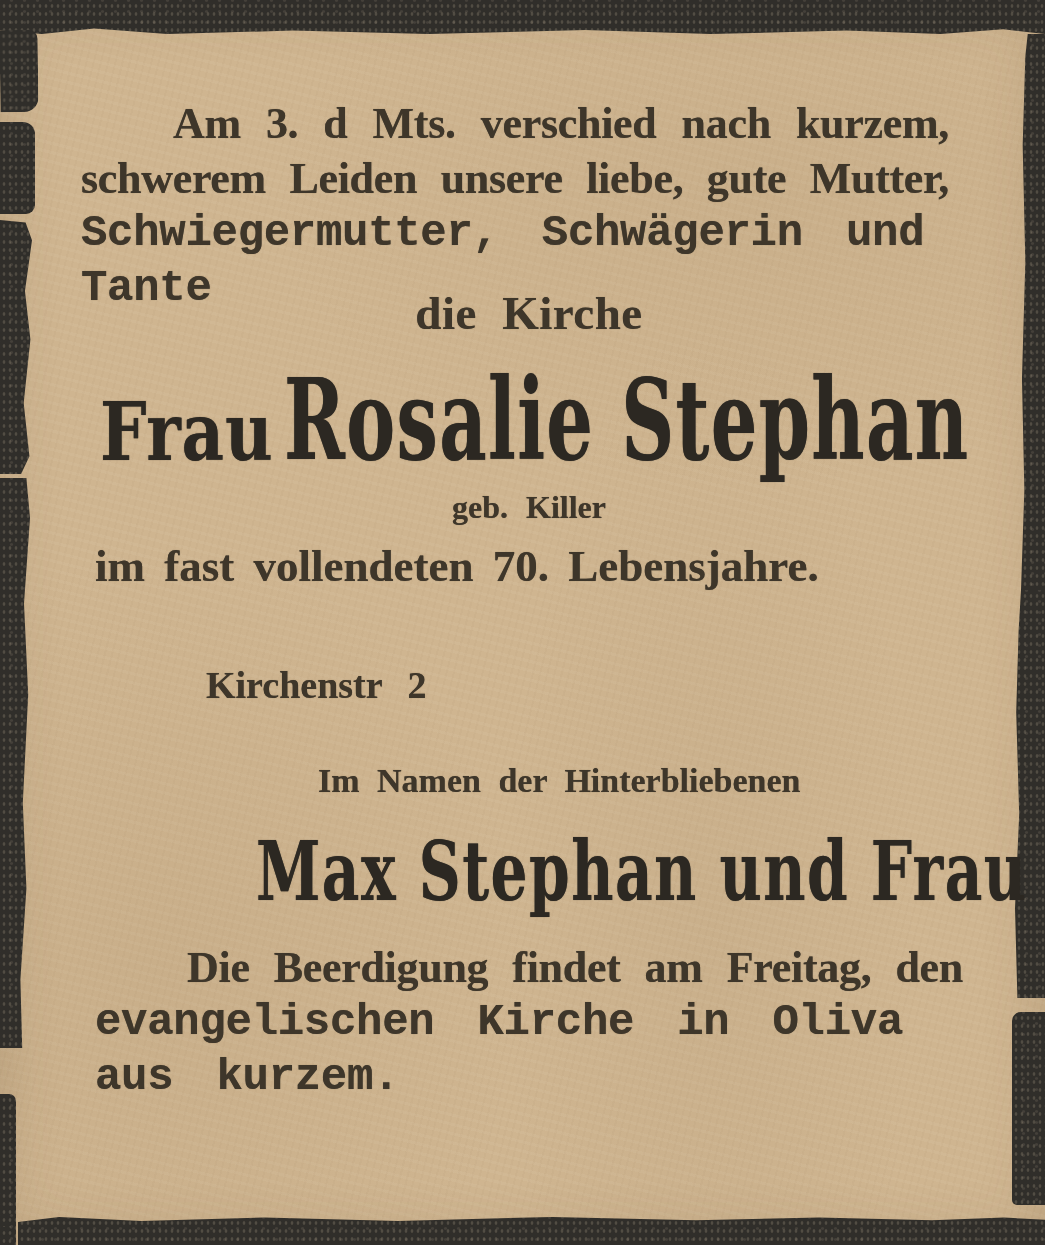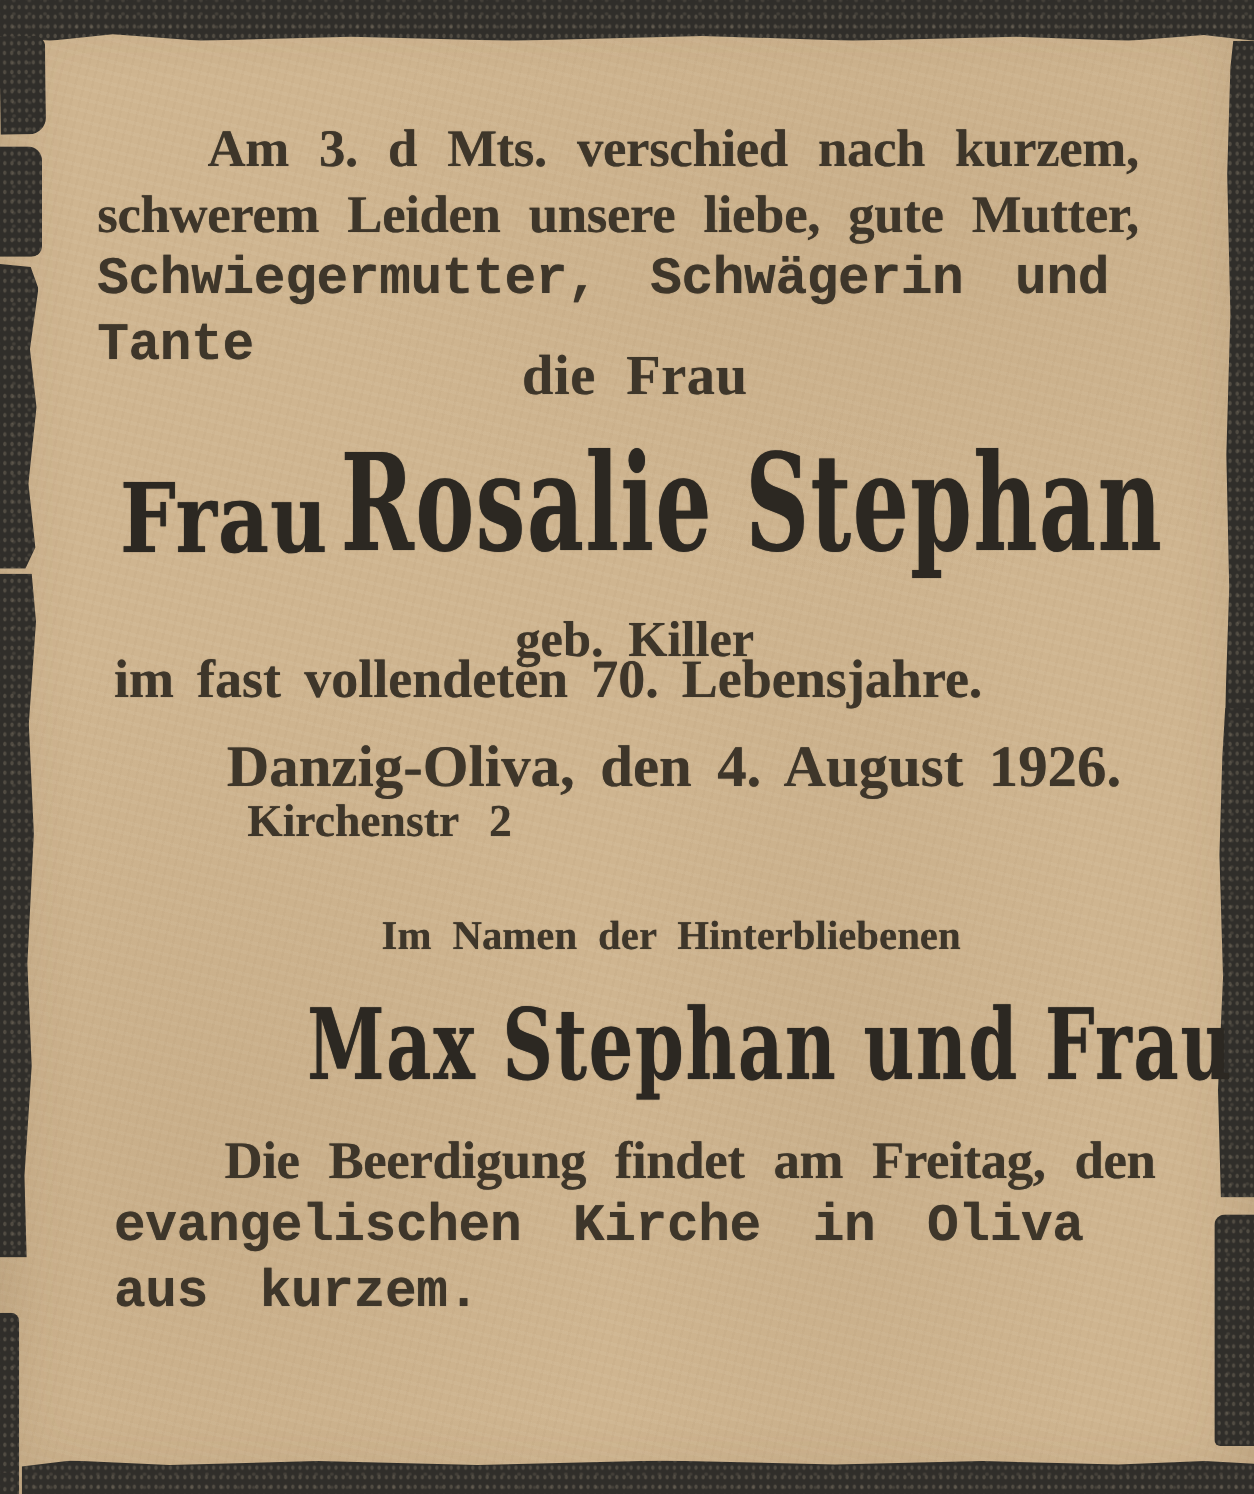--- a/index.html
+++ b/index.html
@@ -78,21 +78,21 @@
   .witwe {
     left: 95px; top: 286px; width: 868px;
     font-size: 47px; text-align: center; word-spacing: 13px; letter-spacing: 0.5px;
   }
 
   .headline { font-family: "DejaVu Serif", serif; color: var(--headline-ink); line-height: 1; white-space: nowrap; text-shadow: 0 0 1px rgba(44,40,34,0.8); }
   .frau { left: 100px; top: 392px; font-size: 80px; transform: scaleX(0.82); transform-origin: left top; letter-spacing: 1px; }
   .name { left: 284px; top: 364px; font-size: 112px; transform: scaleX(0.655); transform-origin: left top; letter-spacing: 2px; }
   .mourners { left: 256px; top: 830px; font-size: 82px; transform: scaleX(0.71); transform-origin: left top; letter-spacing: 2px; }
 
-  .maiden    { left: 95px;  top: 510px; width: 868px; text-align: center; font-size: 42px; word-spacing: 10px; }
+  .maiden    { left: 95px;  top: 489px; width: 868px; text-align: center; font-size: 32px; word-spacing: 10px; }
   .ageline   { left: 95px;  top: 540px; font-size: 45px; word-spacing: 8px; white-space: nowrap; }
   .placedate { left: 189px; top: 610px; font-size: 49px; word-spacing: 9px; white-space: nowrap; }
   .address   { left: 206px; top: 663px; font-size: 38px; word-spacing: 16px; white-space: nowrap; text-align: center; }
   .behalf    { left: 318px; top: 762px; font-size: 34px; word-spacing: 9px; white-space: nowrap; }
 </style>
 </head>
 <body>
 
 <div class="scan">
 
@@ -109,28 +109,27 @@
   <div class="bb right-c"></div>
   <div class="bb bottom"></div>
   <div class="bb bottom-corner"></div>
 
   <div class="txt par intro">
     <div class="jline indent">Am 3. d Mts. verschied nach kurzem,</div>
     <div class="jline">schwerem Leiden unsere liebe, gute Mutter,</div>
     <div class="lline">Schwiegermutter, Schwägerin und Tante</div>
   </div>
 
-  <div class="txt witwe">die Frau</div>
+  <div class="txt witwe">die Kirche</div>
 
   <div class="txt headline frau">Frau</div>
   <div class="txt headline name">Rosalie Stephan</div>
 
   <div class="txt maiden">geb. Killer</div>
   <div class="txt ageline">im fast vollendeten 70. Lebensjahre.</div>
-  <div class="txt placedate">Danzig-Oliva, den 4. August 1926.</div>
   <div class="txt address">Kirchenstr 2</div>
   <div class="txt behalf">Im Namen der Hinterbliebenen</div>
 
   <div class="txt headline mourners">Max Stephan und Frau</div>
 
   <div class="txt par funeral">
     <div class="jline indent">Die Beerdigung findet am Freitag, den</div>
     <div class="lline">evangelischen Kirche in Oliva aus kurzem.</div>
   </div>
 

